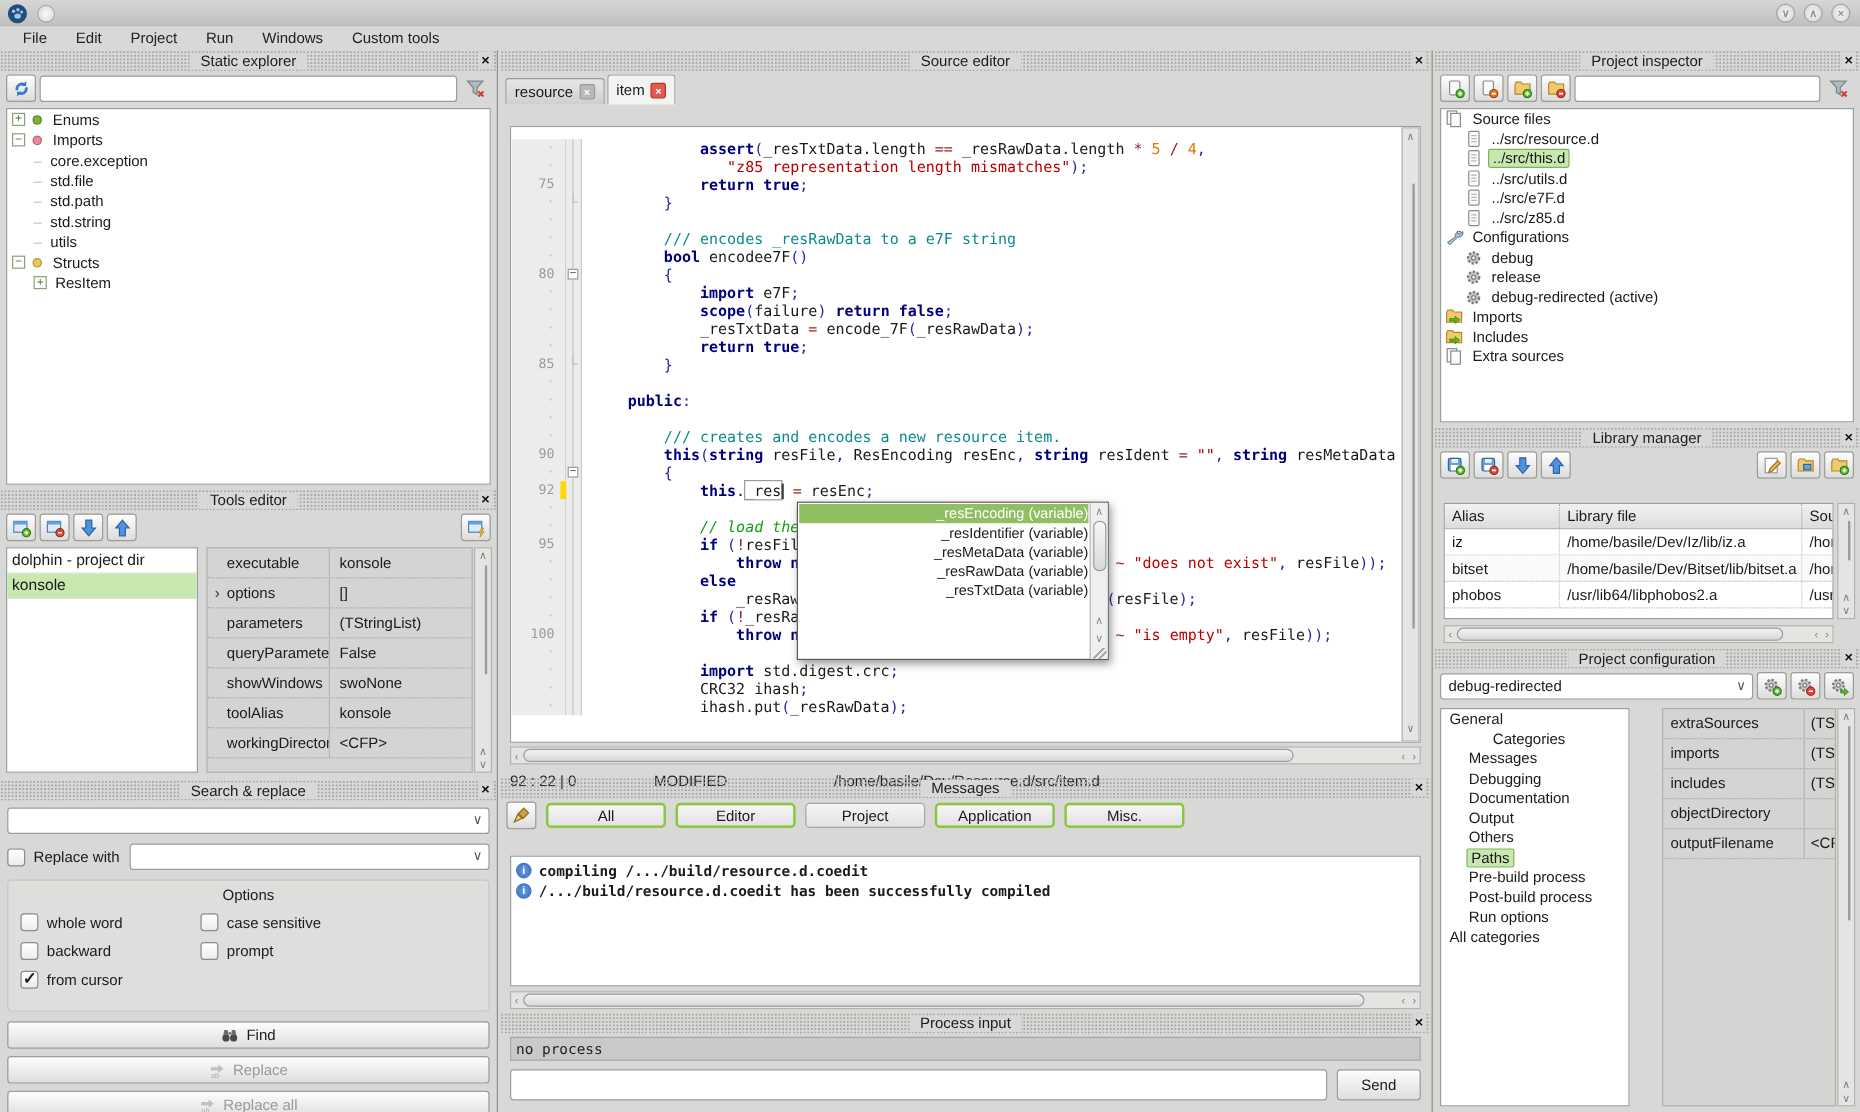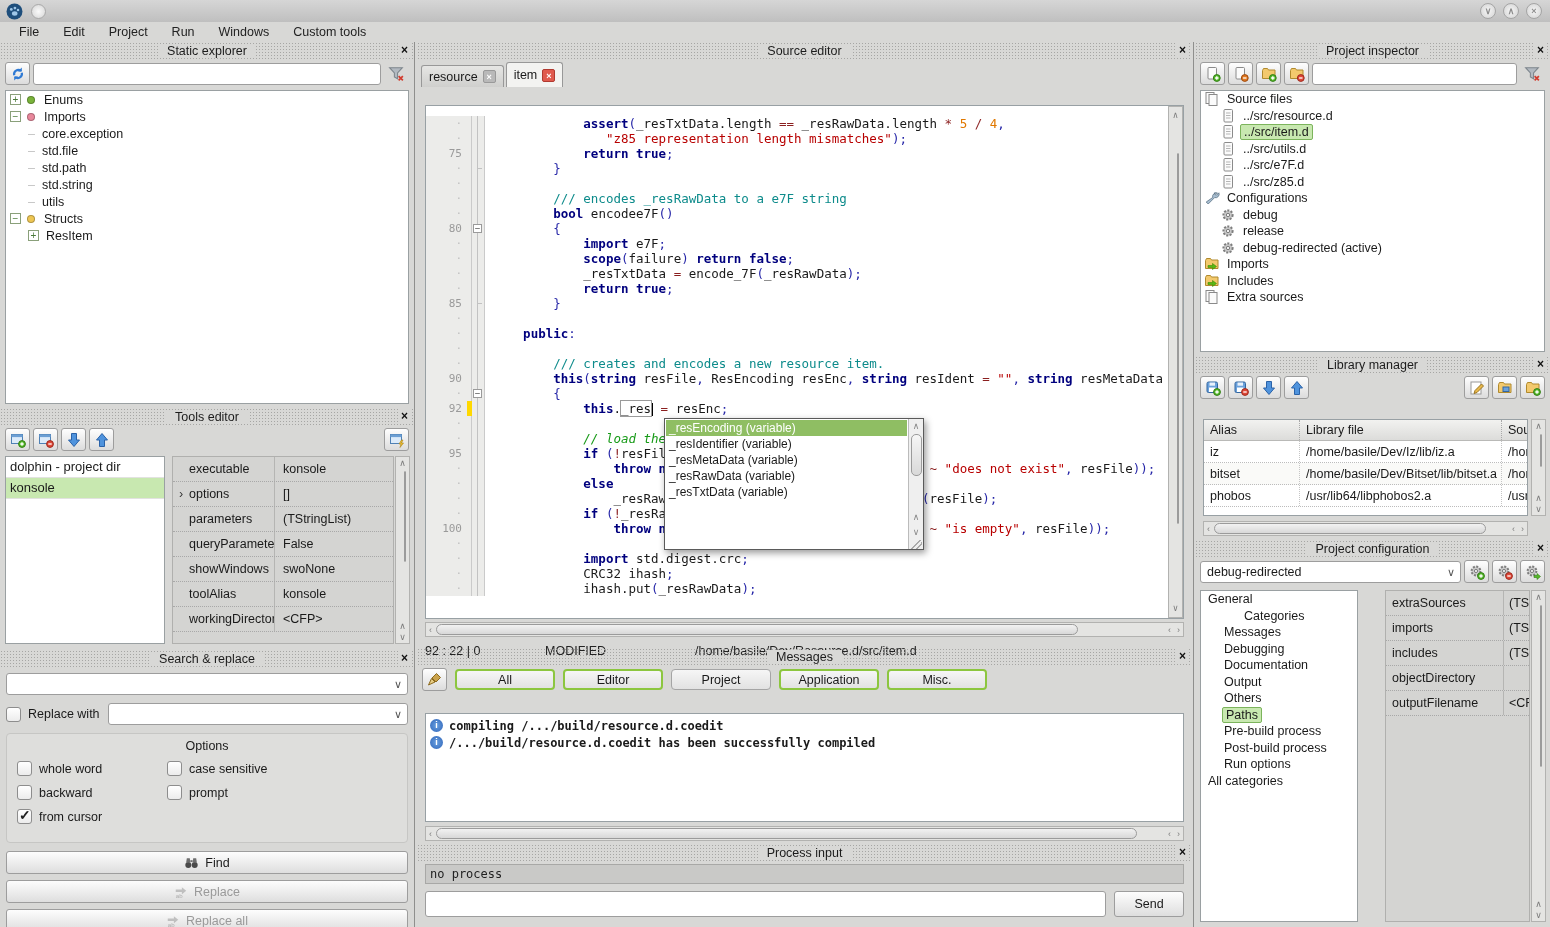--- a/index.html
+++ b/index.html
@@ -80,21 +80,21 @@
   .s{color:#b80000;}
   .d{color:#0d8b8b;}
   .c{color:#179a17;font-style:italic;}
   .n{color:#e07800;}
   .o{color:#8b1f1f;}
   .b{color:#2626a8;}
   .box{outline:1px solid #9a9a9a;}
   .caret{display:inline-block;width:0;border-left:2px solid #000;height:13px;vertical-align:text-bottom;}
   .evscroll{position:absolute;right:0;top:0;bottom:0;}
   .cpop{position:absolute;left:238px;top:312px;width:260px;height:132px;background:#fff;border:1px solid #5a5a5a;box-shadow:2px 3px 7px rgba(0,0,0,.4);display:flex;font-family:"Liberation Sans",sans-serif;}
-  .cpop-items{flex:1;overflow:hidden;padding:1px;}
+  .cpop-items{flex:1;overflow:hidden;padding:1px;text-align:right;}
   .cpli{height:16px;line-height:16px;padding-left:3px;white-space:nowrap;font-size:12px;}
   .cpli.sel{background:#8fbe63;color:#fff;}
   .cpop-sb{width:15px;border-left:1px solid #bbb;display:flex;flex-direction:column;align-items:center;color:#888;font-size:9px;background:#efefef;}
   .cpop-sb .pth{width:11px;height:52px;background:linear-gradient(#f6f6f6,#d9d9d9);border:1px solid #9b9b9b;border-radius:5px;}
   .grip{width:11px;height:11px;margin-top:auto;background:linear-gradient(135deg,transparent 40%,#aaa 40%,#aaa 50%,transparent 50%,transparent 65%,#aaa 65%,#aaa 75%,transparent 75%);}
   .statusline{position:absolute;left:8px;right:8px;top:582px;height:20px;display:flex;align-items:center;font-size:12.5px;color:#222;}
 
   
   .mtab{height:21px;width:100px;border-radius:4px;display:flex;align-items:center;justify-content:center;background:linear-gradient(#f6f6f6,#e2e2e2);border:1px solid #a5a5a5;}
   .mtab.on{border:2px solid #8cc63f;}
@@ -582,21 +582,21 @@
               <rect x="4" y="1.5" width="8.5" height="12.5" rx="1" fill="#fbfbfb" stroke="#8a8a8a"></rect>
               <path d="M6 5h4.5M6 7.5h4.5M6 10h4.5" stroke="#b5b5b5"></path>
             </svg></span>
           <span class="lbl">../src/resource.d</span>
         </div>
         <div class="trow" style="height: 16.5px; padding-left: 19px;">
           <span class="ticon"><svg width="16" height="16" viewBox="0 0 16 16">
               <rect x="4" y="1.5" width="8.5" height="12.5" rx="1" fill="#fbfbfb" stroke="#8a8a8a"></rect>
               <path d="M6 5h4.5M6 7.5h4.5M6 10h4.5" stroke="#b5b5b5"></path>
             </svg></span>
-          <span class="lbl sel">../src/item.d</span>
+          <span class="lbl sel">../src/this.d</span>
         </div>
         <div class="trow" style="height: 16.5px; padding-left: 19px;">
           <span class="ticon"><svg width="16" height="16" viewBox="0 0 16 16">
               <rect x="4" y="1.5" width="8.5" height="12.5" rx="1" fill="#fbfbfb" stroke="#8a8a8a"></rect>
               <path d="M6 5h4.5M6 7.5h4.5M6 10h4.5" stroke="#b5b5b5"></path>
             </svg></span>
           <span class="lbl">../src/utils.d</span>
         </div>
         <div class="trow" style="height: 16.5px; padding-left: 19px;">
           <span class="ticon"><svg width="16" height="16" viewBox="0 0 16 16">

